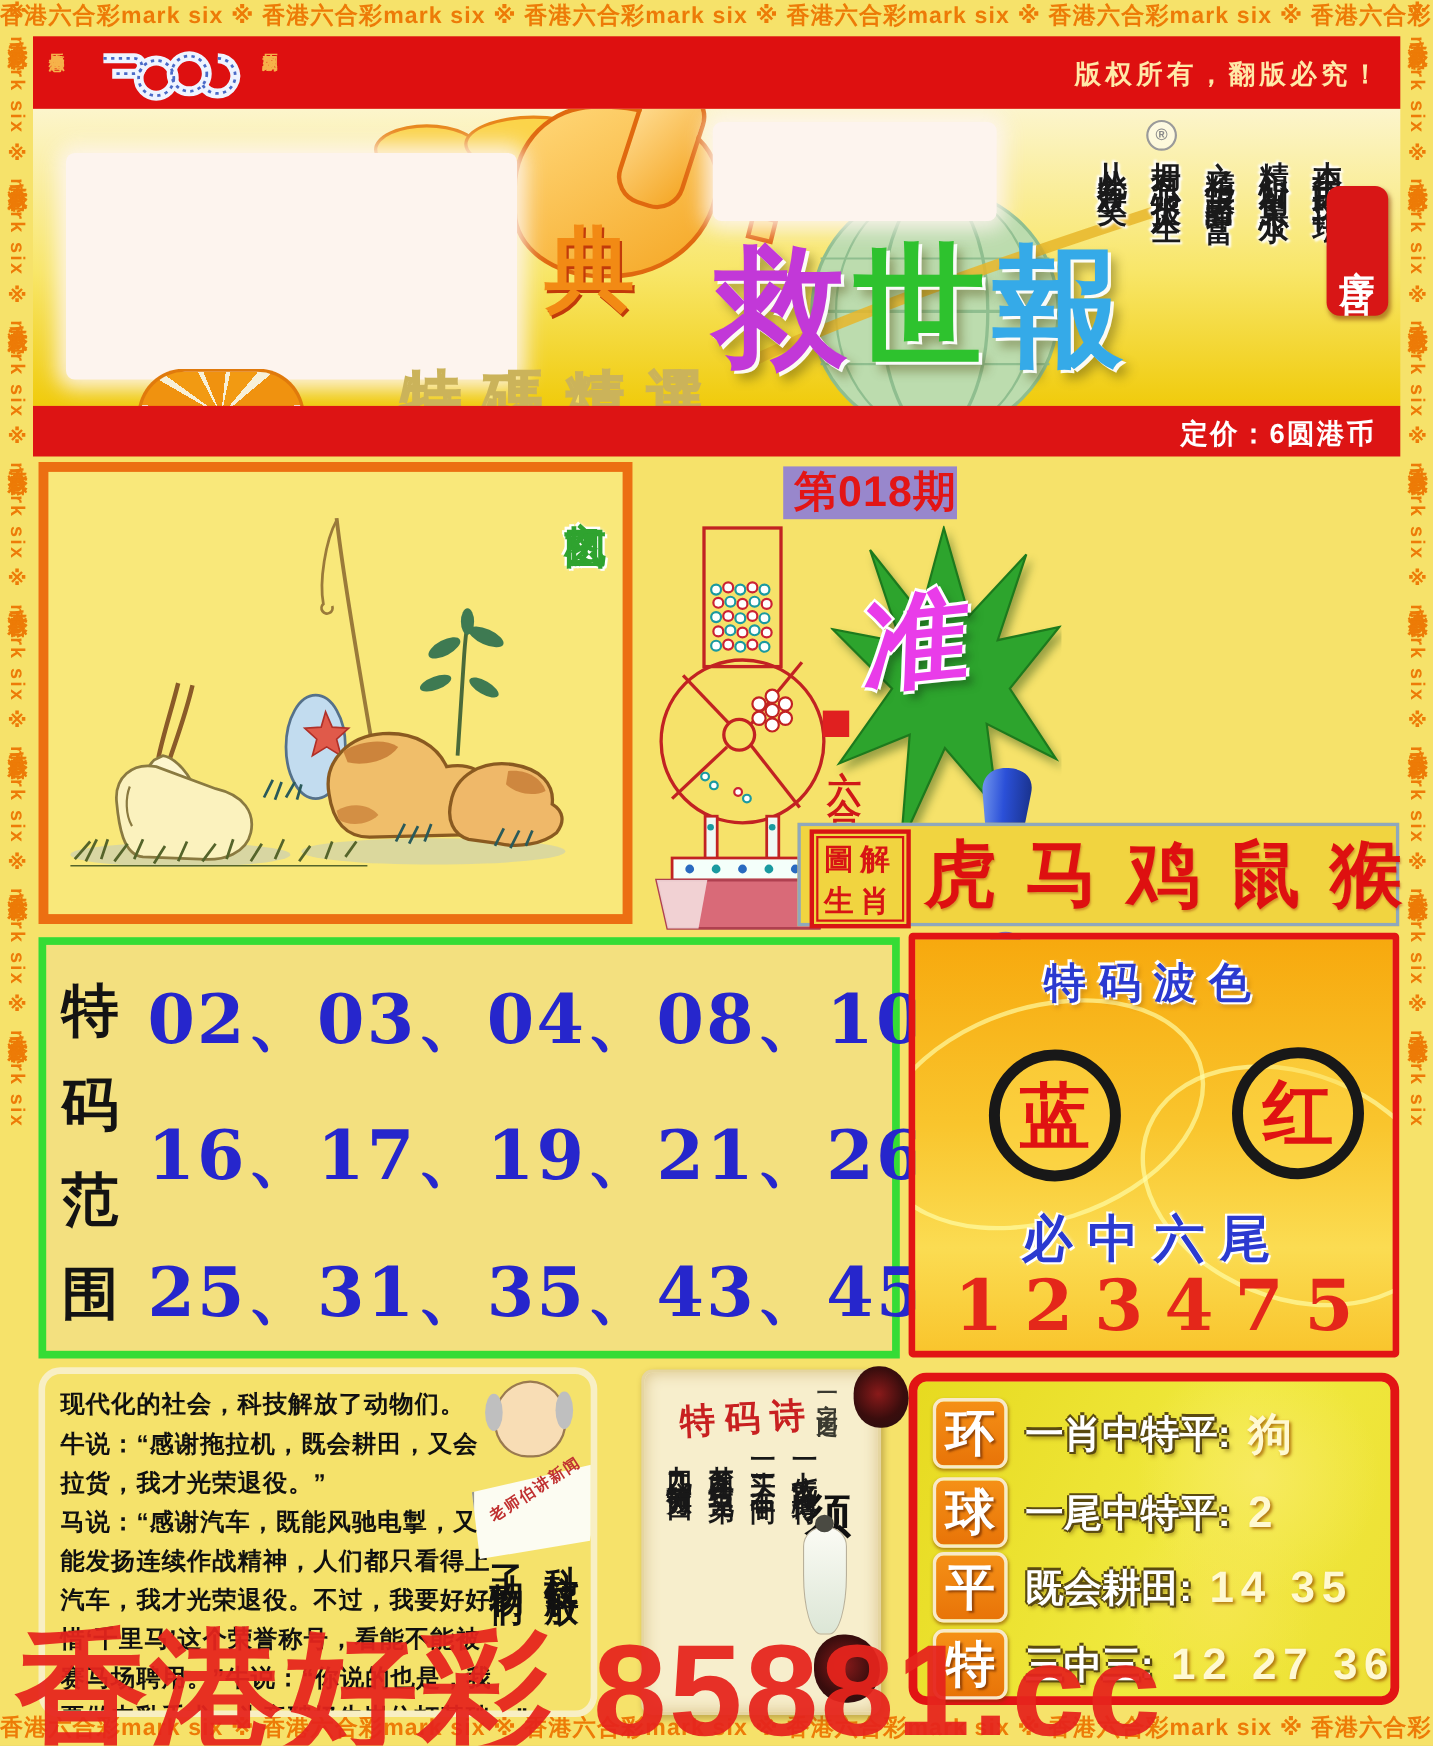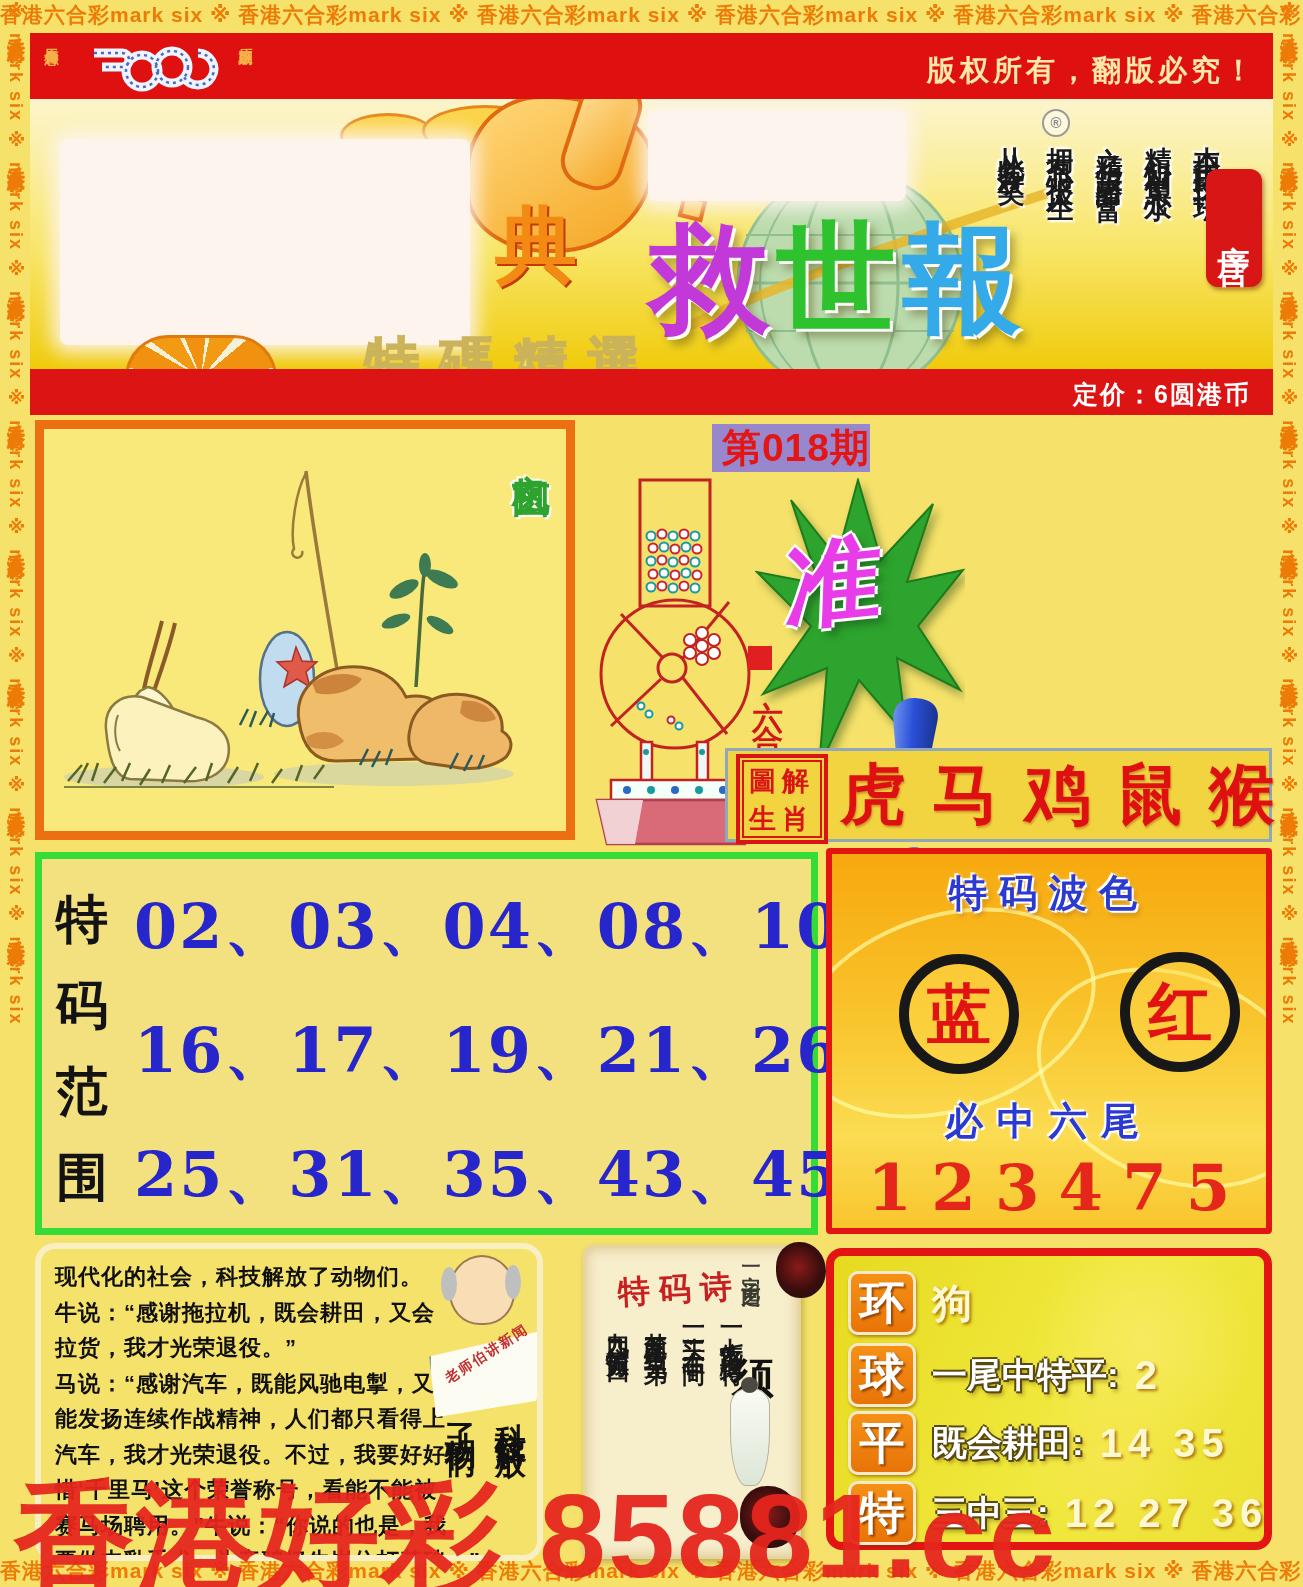--- a/index.html
+++ b/index.html
@@ -9,21 +9,21 @@
   
   .btext{color:#ED7B07;font-weight:bold;white-space:nowrap;overflow:hidden;}
   #border-top{left:0;top:0;width:1303px;height:32px;font-size:21px;line-height:30px;letter-spacing:1px;}
   #border-bottom{left:0;top:1556px;width:1303px;height:31px;font-size:21px;line-height:30px;letter-spacing:1px;}
   .bvert{width:30px;height:1587px;writing-mode:vertical-rl;font-size:18px;letter-spacing:2px;line-height:28px;}
   #border-left{left:0;top:0;}
   #border-right{left:1273px;top:0;}
   
   #header{left:30px;top:33px;width:1243px;height:66px;background:#DE1010;}
   .logo-v{color:#F6B24A;font-weight:bold;font-size:14px;writing-mode:vertical-rl;text-orientation:upright;line-height:15px;letter-spacing:1px;}
-  #copyright{right:16px;top:18px;color:#FFE9A8;font-size:29px;font-weight:bold;letter-spacing:4px;}
+  #copyright{right:16px;top:18px;color:#FFE9A8;font-size:24px;font-weight:bold;letter-spacing:4px;}
   
   #masthead{left:30px;top:99px;width:1243px;height:270px;overflow:hidden;
      background:linear-gradient(180deg,#FCF5CC 0%,#F8E668 55%,#F0CB0C 100%);}
   .whiteblock{background:#FDF4EE;border-radius:8px;box-shadow:0 0 18px 8px rgba(253,244,238,.9);}
   #mh-title{left:620px;top:100px;font-size:120px;font-weight:bold;letter-spacing:6px;white-space:nowrap;
      text-shadow:3px 3px 0 rgba(255,255,255,.95),7px 8px 10px rgba(80,70,10,.45);}
   #mh-title .c0{color:#C238D8;} #mh-title .c1{color:#2EC22E;} #mh-title .c2{color:#35AAE8;}
   #outline-text{left:335px;top:228px;font-size:54px;font-weight:bold;letter-spacing:20px;
      color:rgba(255,252,230,.38);-webkit-text-stroke:2px #CBB35A;white-space:nowrap;}
   #decor-dian{left:465px;top:92px;font-size:82px;font-weight:bold;color:#F28A14;
@@ -98,21 +98,21 @@
   .range-row{left:92px;font-family:"DejaVu Serif","Liberation Serif",serif;
      font-size:62px;font-weight:bold;color:#2626CC;letter-spacing:2px;white-space:nowrap;}
   
   #wave{left:826px;top:848px;width:446px;height:386px;border:6px solid #E21414;box-sizing:border-box;border-radius:4px;
      background:linear-gradient(180deg,#F7A90E 0%,#F9C52D 45%,#FBDC52 75%,#F9C52D 100%);overflow:hidden;}
   .swirl{border:4px solid rgba(255,255,170,.65);border-radius:50%;}
   #wave-title{width:100%;top:14px;text-align:center;font-size:38px;font-weight:900;color:#2B3AD0;letter-spacing:12px;
      text-shadow:0 0 4px #fff,2px 2px 0 #fff,-2px -2px 0 #fff,3px 4px 5px rgba(120,60,0,.4);}
   .wave-ring{width:100px;height:100px;border-radius:50%;border:10px solid #181818;background:rgba(252,220,80,.45);text-align:center;}
   .wave-ring span{font-size:64px;font-weight:900;color:#E01212;line-height:100px;}
-  #wave-tail-label{width:100%;top:242px;text-align:center;font-size:38px;font-weight:900;color:#2B3AD0;letter-spacing:14px;
+  #wave-tail-label{width:100%;top:242px;text-align:center;font-size:46px;font-weight:900;color:#2B3AD0;letter-spacing:14px;
      text-shadow:0 0 4px #fff,2px 2px 0 #fff,-2px -2px 0 #fff;}
   #wave-tails{left:0;top:296px;width:100%;display:flex;justify-content:space-around;padding:0 26px;box-sizing:border-box;}
   #wave-tails span{font-family:"DejaVu Serif","Liberation Serif",serif;font-size:64px;font-weight:bold;color:#E4271A;}
   
   #story{left:35px;top:1243px;width:508px;height:318px;background:#F5E26B;
      border:6px solid #F8EFC4;border-radius:20px;box-sizing:border-box;overflow:hidden;}
   #story-text{left:14px;top:10px;width:432px;font-size:22px;font-weight:bold;color:#101010;
      line-height:35.5px;white-space:pre-line;letter-spacing:1px;}
   #oldman-head{left:408px;top:6px;width:62px;height:66px;background:#F8DDB5;border:2px solid #9a7a50;border-radius:50% 50% 46% 46%;}
   .hair{background:#BFBFBF;border-radius:50%;}
@@ -432,20 +432,21 @@
       <div>九四二镒领万四。</div>
     </div>
     <div id="sage" class="abs"></div>
   </div>
   <div class="abs rose" style="left:776px;top:1242px;width:50px;height:56px;z-index:5;"></div>
   <div class="abs rose" style="left:740px;top:1486px;width:60px;height:62px;z-index:5;"></div>
 
   <div id="pingte" class="abs">
     <div class="abs pt-row" style="top:16px;">
       <div class="pt-badge">环</div>
+      <div class="pt-label">一肖中特平:</div>
       <div class="pt-val">狗</div>
     </div>
     <div class="abs pt-row" style="top:88px;">
       <div class="pt-badge">球</div>
       <div class="pt-label">一尾中特平:</div>
       <div class="pt-val">2</div>
     </div>
     <div class="abs pt-row" style="top:156px;">
       <div class="pt-badge">平</div>
       <div class="pt-label">既会耕田:</div>

